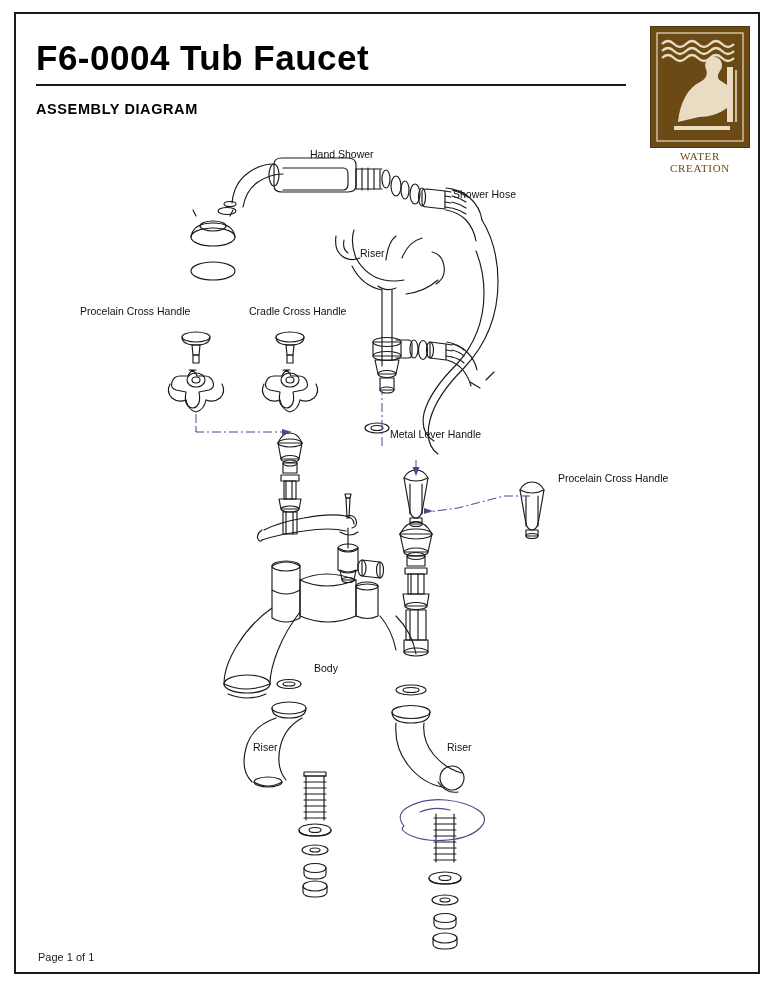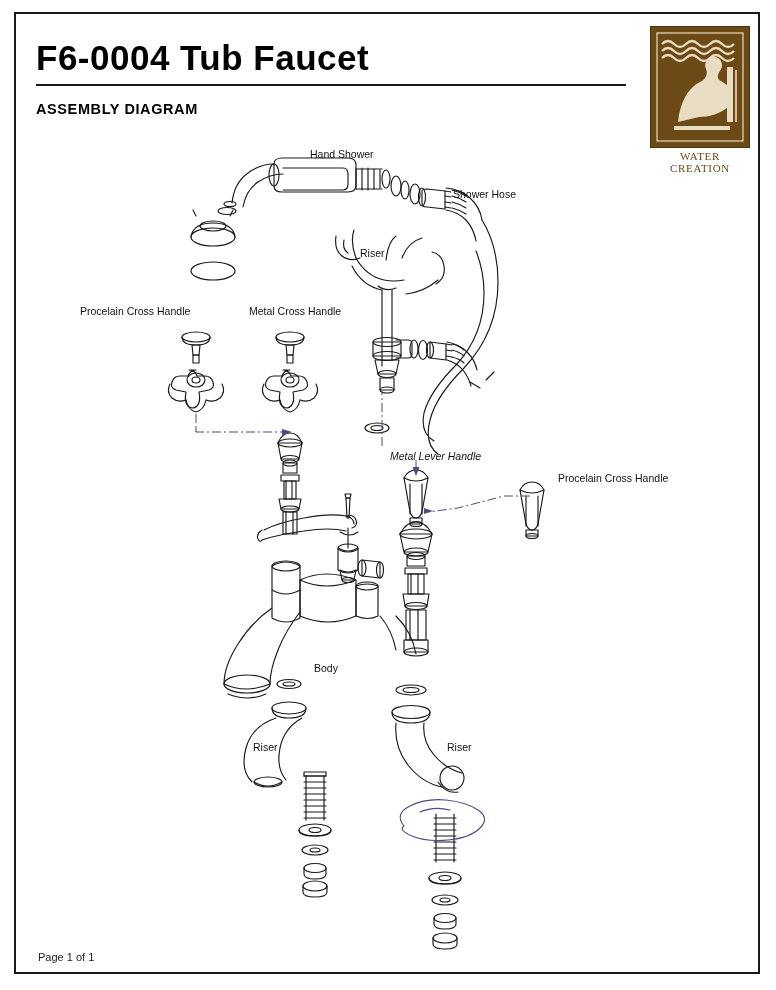--- a/index.html
+++ b/index.html
@@ -410,21 +410,21 @@
       <path d="M292 432 l-10 -3 l0 6 z"></path>
       <path d="M416 476 l-3.5 -9 l7 0 z"></path>
       <path d="M424 508 l9 3 l-9 3 z"></path>
     </g>
   </svg>
 
   <div class="lbl" style="left:310px; top:148px;">Hand Shower</div>
   <div class="lbl" style="left:453px; top:188px;">Shower Hose</div>
   <div class="lbl" style="left:360px; top:247px;">Riser</div>
   <div class="lbl" style="left:80px; top:305px;">Procelain Cross Handle</div>
-  <div class="lbl" style="left:249px; top:305px;">Metal Cross Handle</div>
-  <div class="lbl" style="left:390px; top:450px;font-style:italic;">Metal Lever Handle</div>
+  <div class="lbl" style="left:249px; top:305px;">Cradle Cross Handle</div>
+  <div class="lbl" style="left:390px; top:428px;">Metal Lever Handle</div>
   <div class="lbl" style="left:558px; top:472px;">Procelain Cross Handle</div>
   <div class="lbl" style="left:314px; top:662px;">Body</div>
   <div class="lbl" style="left:253px; top:741px;">Riser</div>
   <div class="lbl" style="left:447px; top:741px;">Riser</div>
 
   <div class="footer">Page 1 of 1</div>
 </div>
 
 </body></html>

